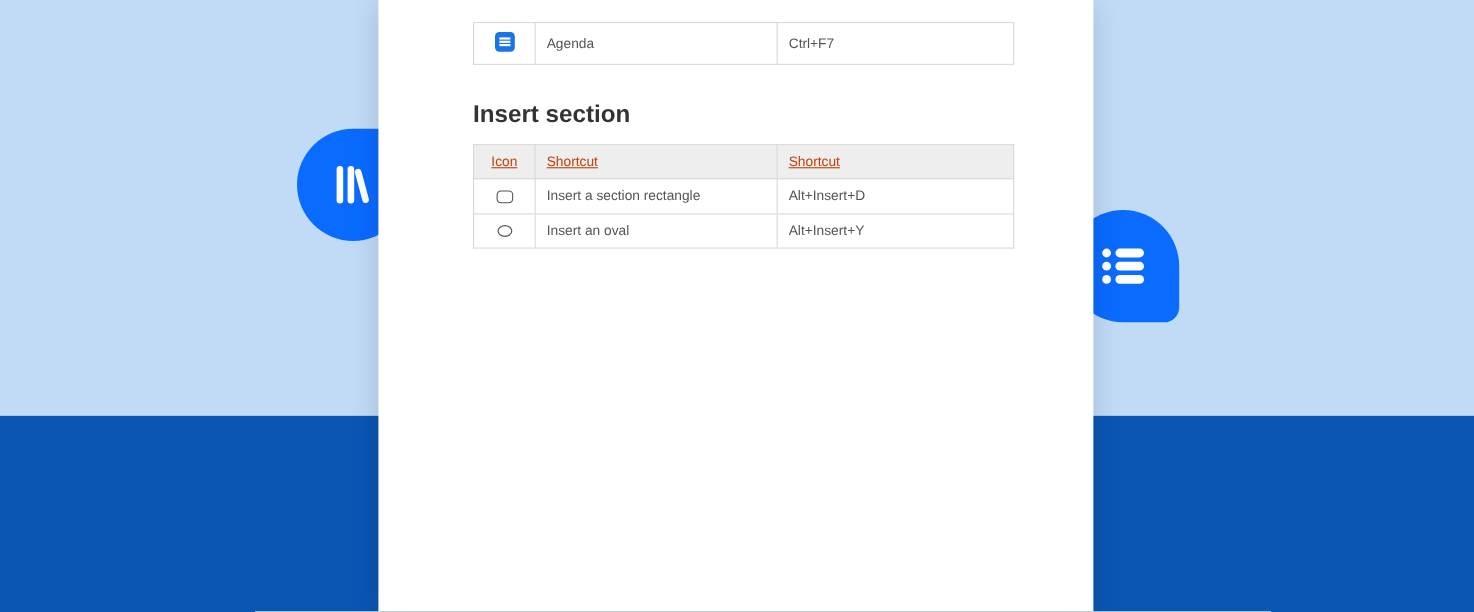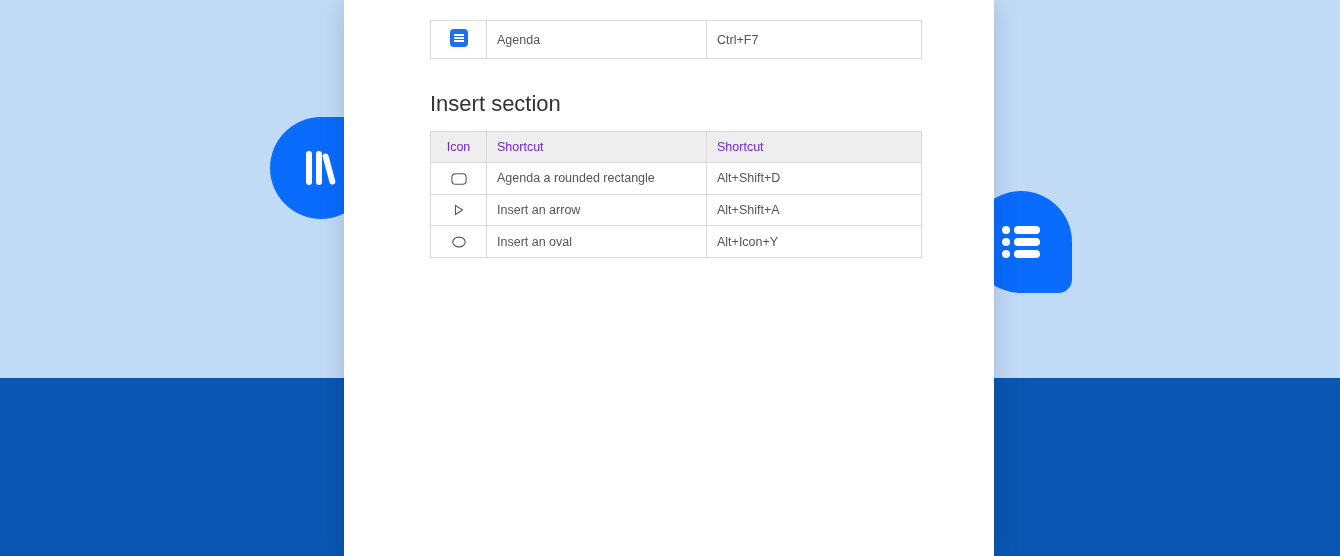--- a/index.html
+++ b/index.html
@@ -48,41 +48,42 @@
     width: 650px;
     height: 556px;
     background: #ffffff;
     box-shadow: 0 4px 24px rgba(0,0,0,0.15);
     padding: 20px 50px 0 86px;
     font-size: 13px;
     color: #444;
   }
   .section-title {
     font-size: 22px;
-    font-weight: 400;
+    font-weight: 700;
     color: #333;
     margin: 32px 0 14px 0;
   }
   table {
     width: 492px;
     border-collapse: collapse;
     font-size: 12.5px;
     border-radius: 14px;
   }
   th, td {
     border: 1px solid #d9d9d9;
     padding: 8px 10px;
     text-align: left;
     font-weight: 400;
     color: #555;
     vertical-align: middle;
   }
   th {
     background: #eeeeee;
-    color: #6d28d9;
+    color: #c2410c;
+    text-decoration: underline;
   }
   .col-icon { width: 56px; text-align: center; }
   .col-feature { width: 220px; }
   .col-shortcut { width: auto; }
   
   .app-icon {
     display: inline-block;
     width: 18px; height: 18px;
     background: #1a73e8;
     border-radius: 4px;
@@ -154,37 +155,28 @@
         <th class="col-shortcut">Shortcut</th>
       </tr>
     </thead>
     <tbody>
       <tr>
         <td class="col-icon">
           <svg class="thin-icon" viewBox="0 0 18 14">
               <rect x="1" y="1" width="16" height="12" rx="4" ry="4" fill="none" stroke="#555" stroke-width="1.2"></rect>
             </svg>
         </td>
-        <td class="col-feature">Agenda a rounded rectangle</td>
-        <td class="col-shortcut">Alt+Shift+D</td>
-      </tr>
-      <tr>
-        <td class="col-icon">
-          <svg class="thin-icon" viewBox="0 0 18 14">
-              <polygon points="5,2 13,7 5,12" fill="none" stroke="#555" stroke-width="1.2"></polygon>
-            </svg>
-        </td>
-        <td class="col-feature">Insert an arrow</td>
-        <td class="col-shortcut">Alt+Shift+A</td>
+        <td class="col-feature">Insert a section rectangle</td>
+        <td class="col-shortcut">Alt+Insert+D</td>
       </tr>
       <tr>
         <td class="col-icon">
           <svg class="thin-icon" viewBox="0 0 18 14">
               <ellipse cx="9" cy="7" rx="7" ry="5.5" fill="none" stroke="#555" stroke-width="1.2"></ellipse>
             </svg>
         </td>
         <td class="col-feature">Insert an oval</td>
-        <td class="col-shortcut">Alt+Icon+Y</td>
+        <td class="col-shortcut">Alt+Insert+Y</td>
       </tr>
     </tbody>
   </table>
 
 </div>
 
 </body></html>

